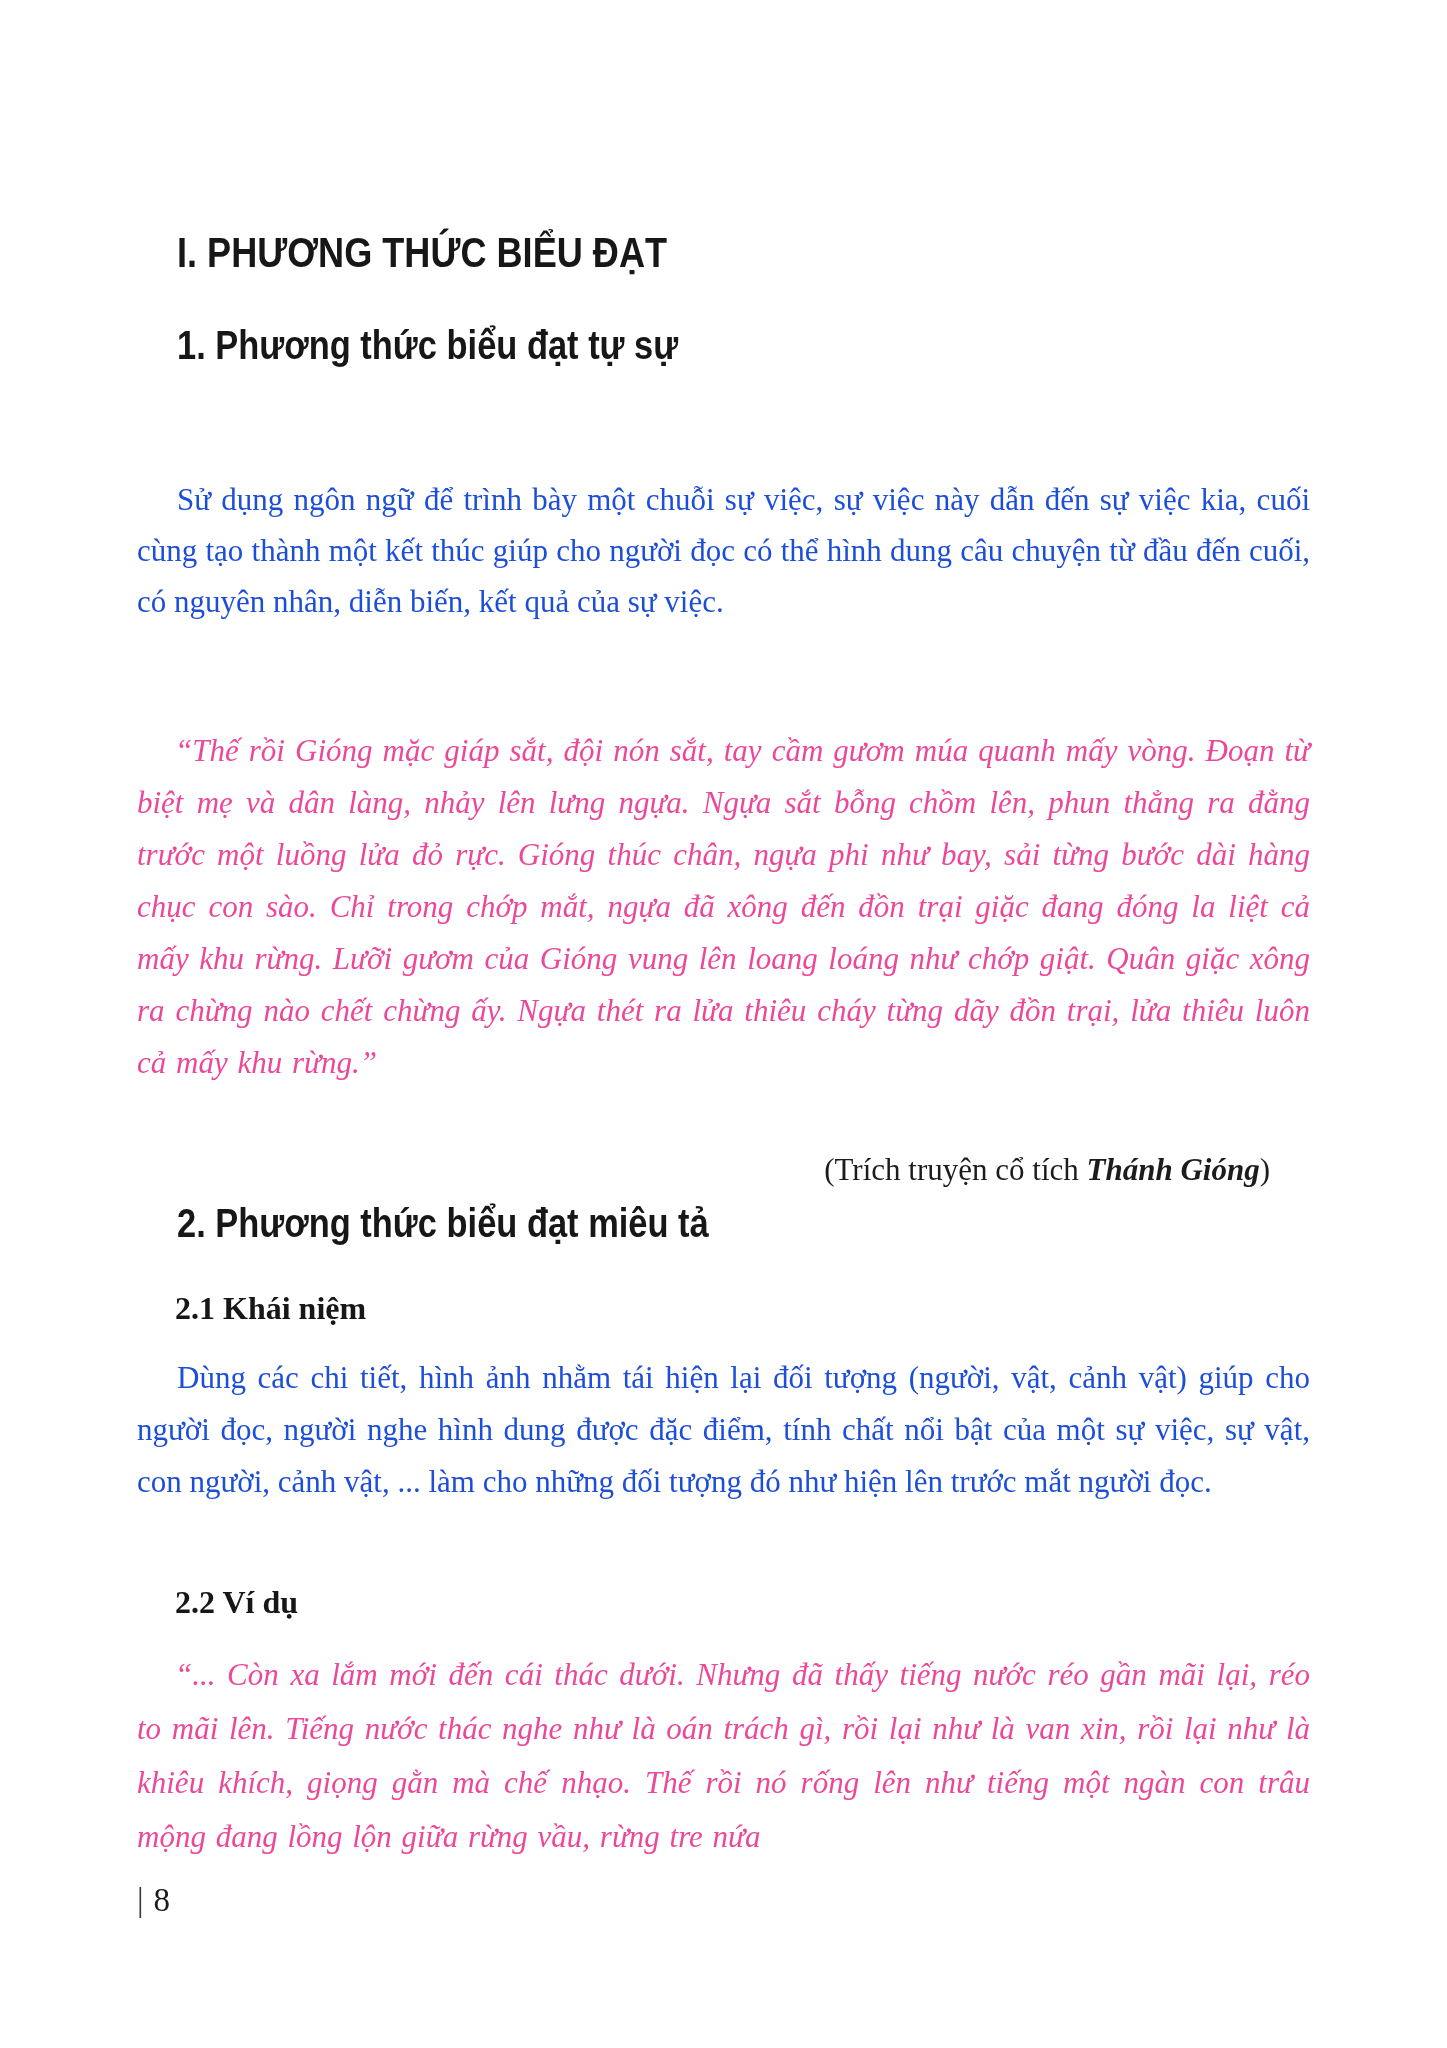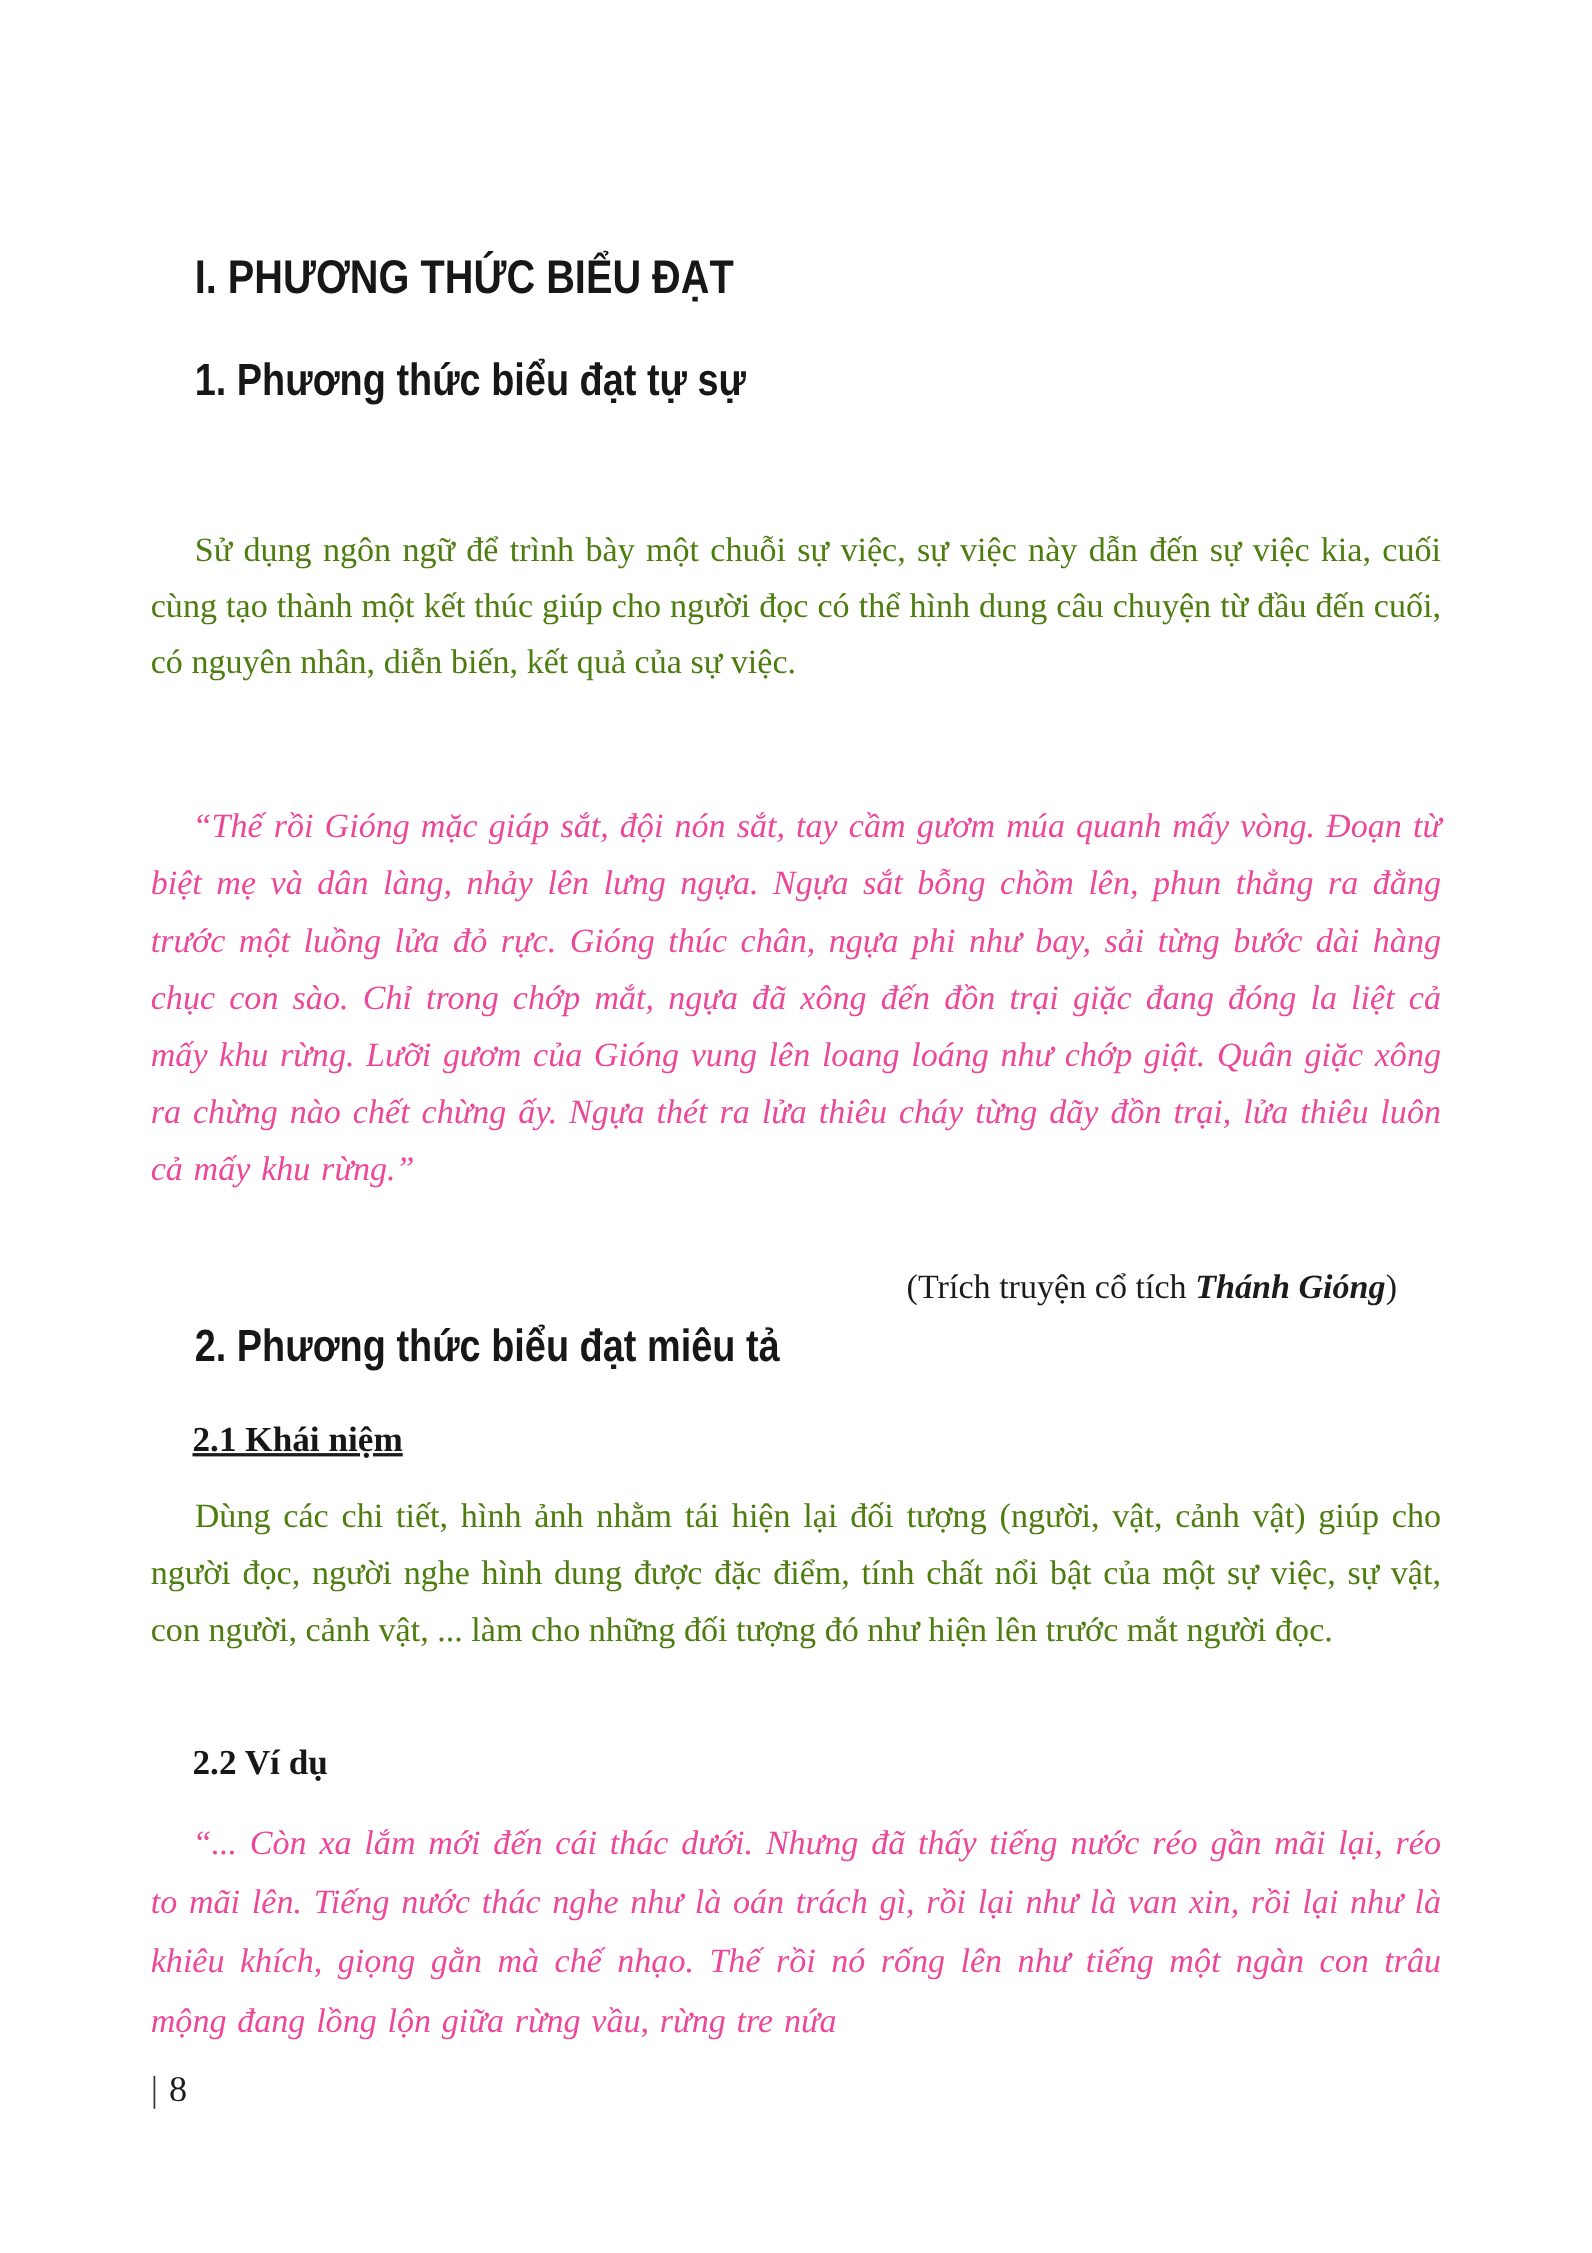--- a/index.html
+++ b/index.html
@@ -39,21 +39,21 @@
     font-weight: 700;
     font-size: 32px;
     color: #171717;
   }
   .body-para {
     margin: 0;
     font-size: 31px;
     line-height: 51px;
     text-align: justify;
     text-indent: 40px;
-    color: #4d7c0f;
+    color: #1d4ed8;
   }
   .quote-para {
     margin: 0;
     font-size: 31px;
     line-height: 52px;
     text-align: justify;
     text-indent: 38px;
     font-style: italic;
     word-spacing: 2px;
     color: #ec4899;
@@ -109,21 +109,21 @@
   </div>
 
   <div class="content-block" style="top: 1108px; margin-top: 44px;">
     <p class="attribution"><span>(Trích truyện cổ tích </span><span class="work-title">Thánh Gióng</span><span>)</span></p>
   </div>
 
   <div class="content-block" style="top: 1200px;">
     <h2 class="heading-condensed h-section indent-40">2. Phương thức biểu đạt miêu tả</h2>
   </div>
 
-  <div class="content-block" style="top: 1290px; text-decoration: underline;">
+  <div class="content-block" style="top: 1290px;">
     <h3 class="h-sub indent-38">2.1 Khái niệm</h3>
   </div>
 
   <div class="content-block" style="top: 1352px;">
     <p class="body-para" style="line-height: 52px;">Dùng các chi tiết, hình ảnh nhằm tái hiện lại đối tượng (người, vật, cảnh vật) giúp cho người đọc, người nghe hình dung được đặc điểm, tính chất nổi bật của một sự việc, sự vật, con người, cảnh vật, ... làm cho những đối tượng đó như hiện lên trước mắt người đọc.</p>
   </div>
 
   <div class="content-block" style="top: 1584px;">
     <h3 class="h-sub indent-38">2.2 Ví dụ</h3>
   </div>

